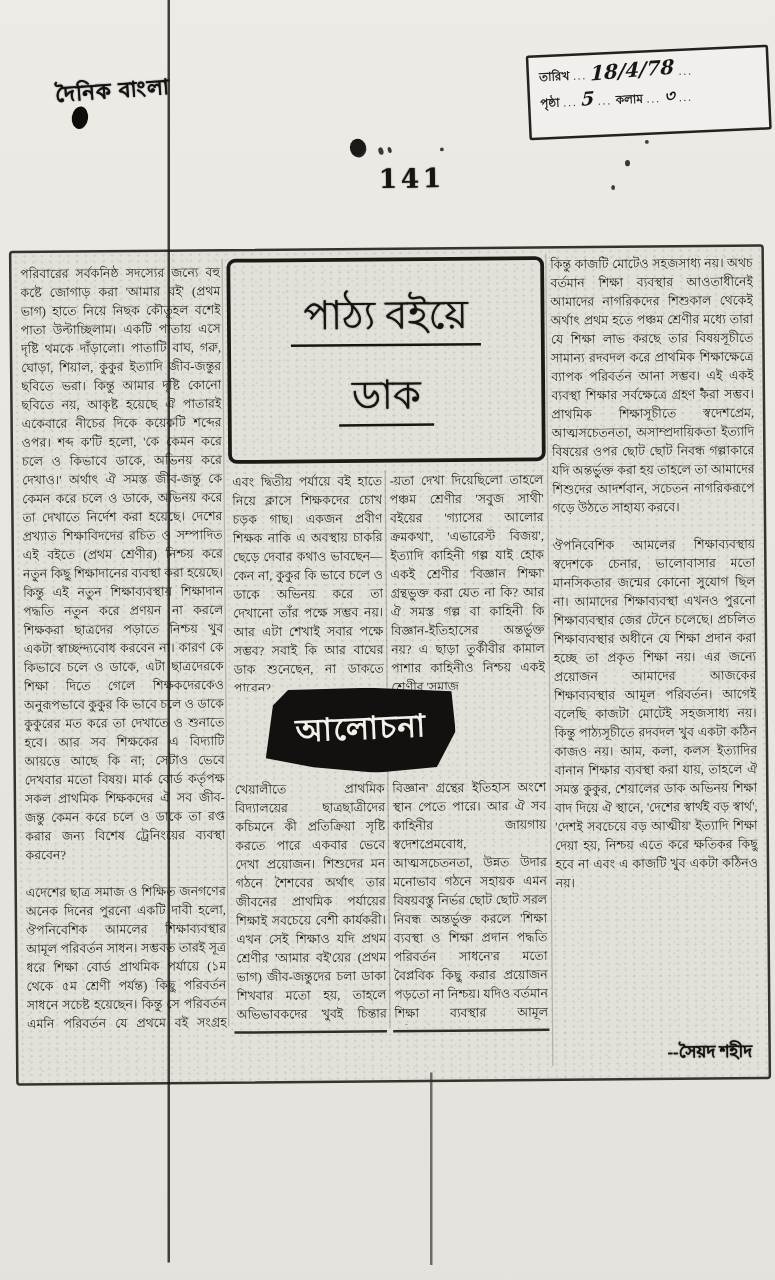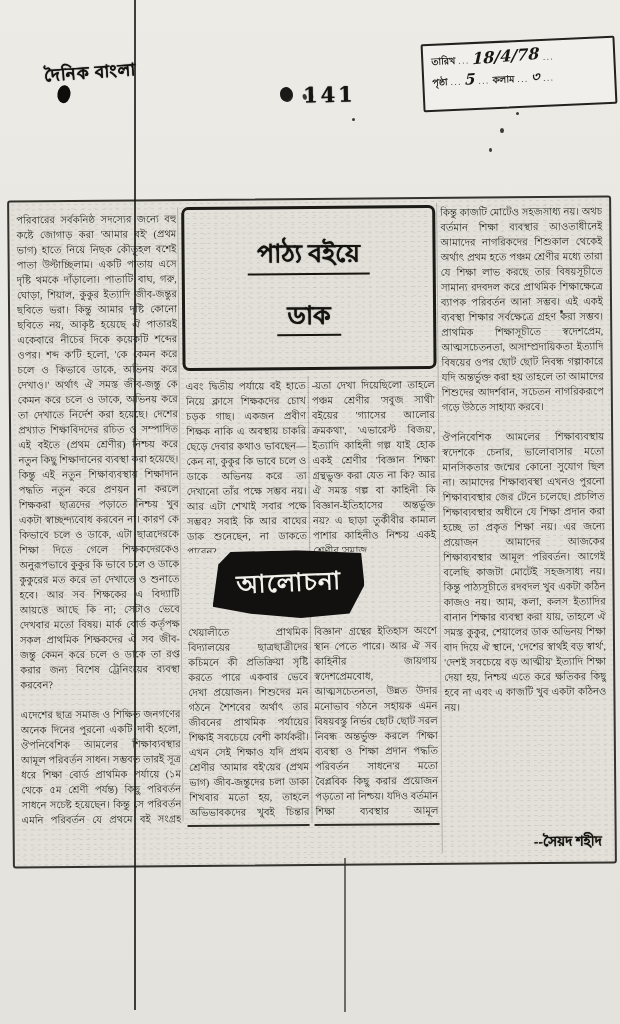--- a/index.html
+++ b/index.html
@@ -31,21 +31,21 @@
   }
   .smudge{
     width:13px; height:15px; border-radius:50%;
     background:radial-gradient(circle at 40% 40%, #1a1917 55%, #4a4843);
     transform:rotate(-15deg);
     box-shadow:17px 7px 0 -4.5px #3a3834, 24px 8px 0 -5px #3a3834;
   }
   .page-num{
     font-family:"DejaVu Serif","Liberation Serif",serif;
     font-weight:bold; font-size:21px; letter-spacing:3px;
-    transform:rotate(-1deg); color:#161512; text-shadow:0 0 1px #161512;
+    transform:rotate(-1deg); color:#161512; text-shadow:0 0 1px #161512;margin-top:48px;
   }
   
   .date-box{
     position:absolute; left:422px; top:40px; width:174px; height:56px; z-index:3;
     border:2px solid #23221f; border-radius:2px;
     transform:rotate(-2.6deg);
     padding:5px 8px 3px 8px; background:rgba(250,249,246,.35);
     font-size:10px; line-height:1.1;
   }
   .date-row{display:flex; align-items:baseline; gap:3px; margin-bottom:4px; white-space:nowrap;}
@@ -91,21 +91,21 @@
     color:#201f1b; white-space:pre-line;
   }
   
   .headline-box{
     position:absolute; left:172px; top:6px; width:254px; height:164px;
     border:3px solid #1b1a16; border-radius:7px;
     display:flex; flex-direction:column; align-items:center; justify-content:space-evenly;
     padding:4px 6px; box-sizing:border-box;
   }
   .hl{
-    display:inline-block; font-weight:bold; font-size:25px; line-height:1.1;
+    display:inline-block; font-weight:normal; font-size:32px; line-height:1.1;
     color:#14130f; text-shadow:0 0 1px #14130f;
     border-bottom:2.5px solid #17160f; padding:0 10px 5px 10px;
   }
   
   .banner{
     position:absolute; left:200px; top:350px; width:152px; height:68px;
     background:#121110;
     clip-path:polygon(4% 20%, 12% 2%, 55% 0%, 98% 5%, 100% 52%, 90% 94%, 58% 100%, 25% 93%, 0% 82%);
     display:flex; align-items:center; justify-content:center;
   }

